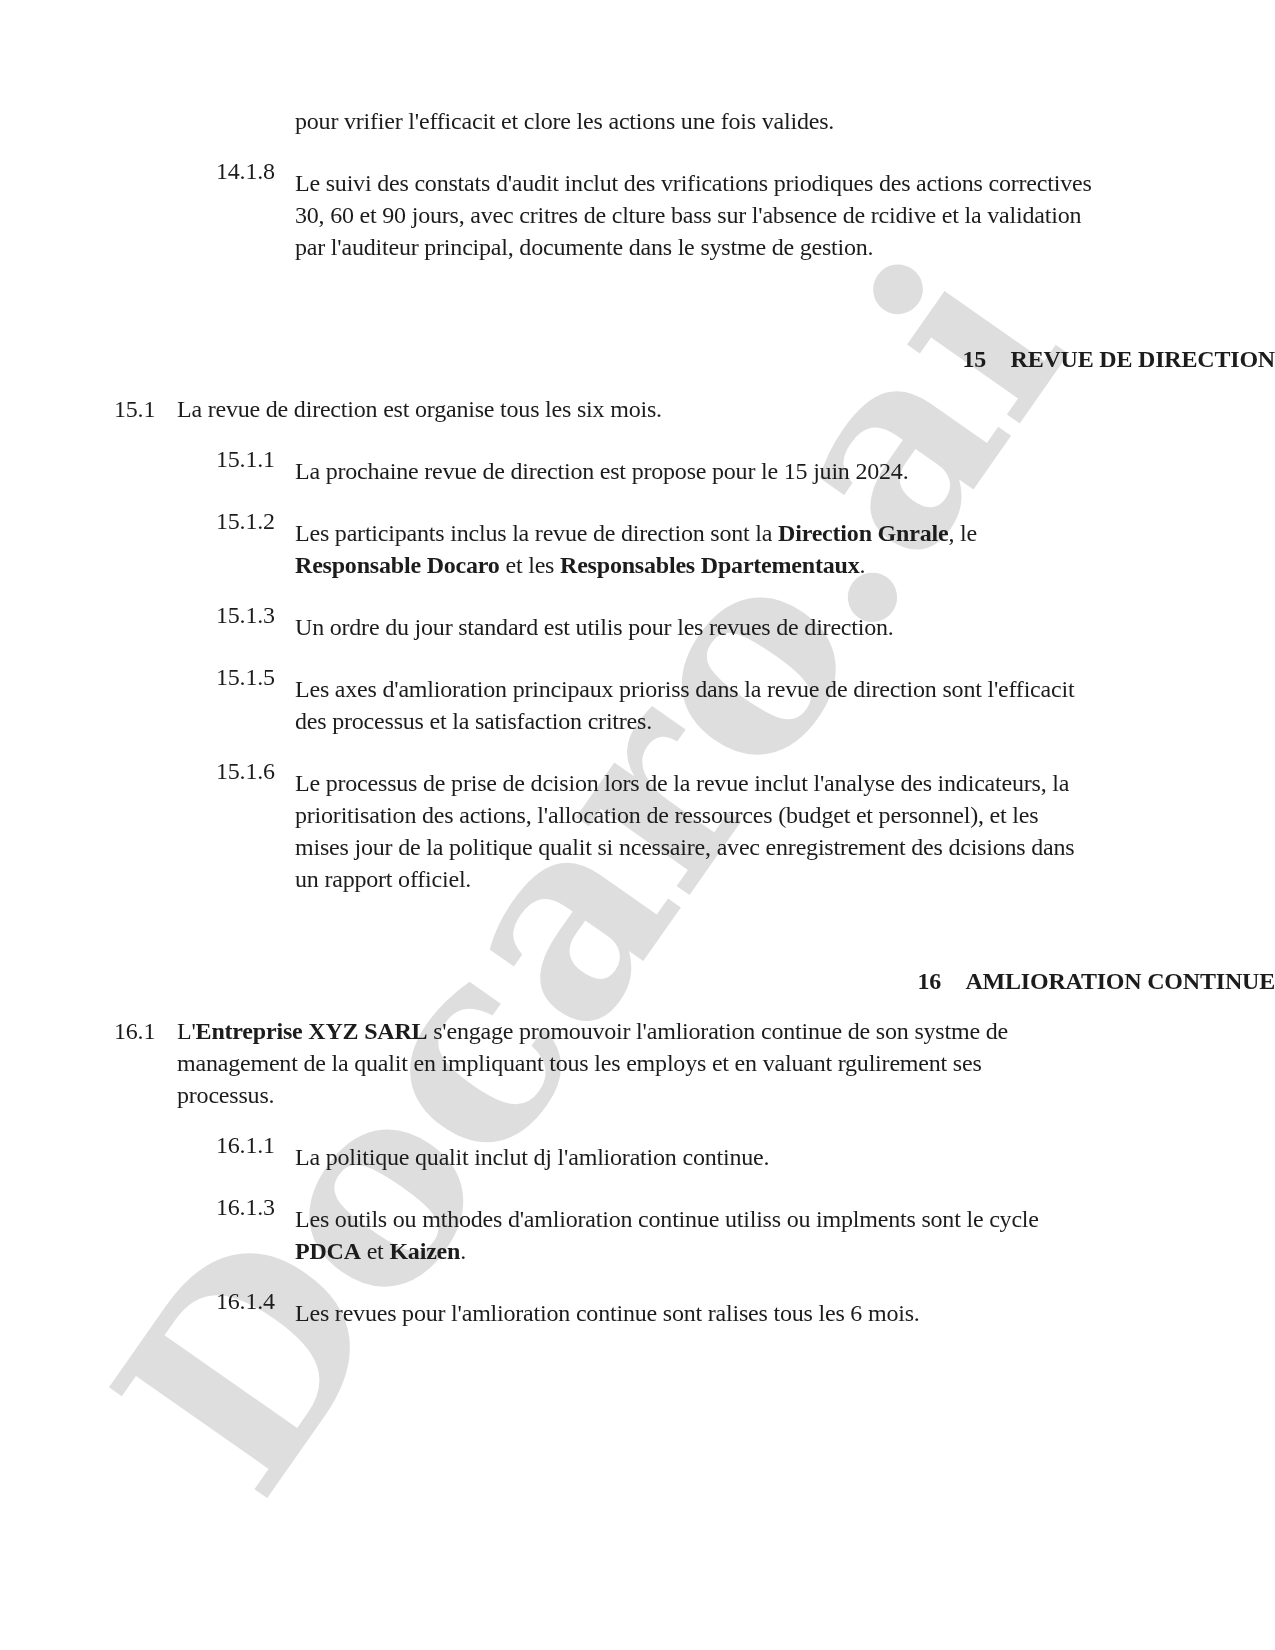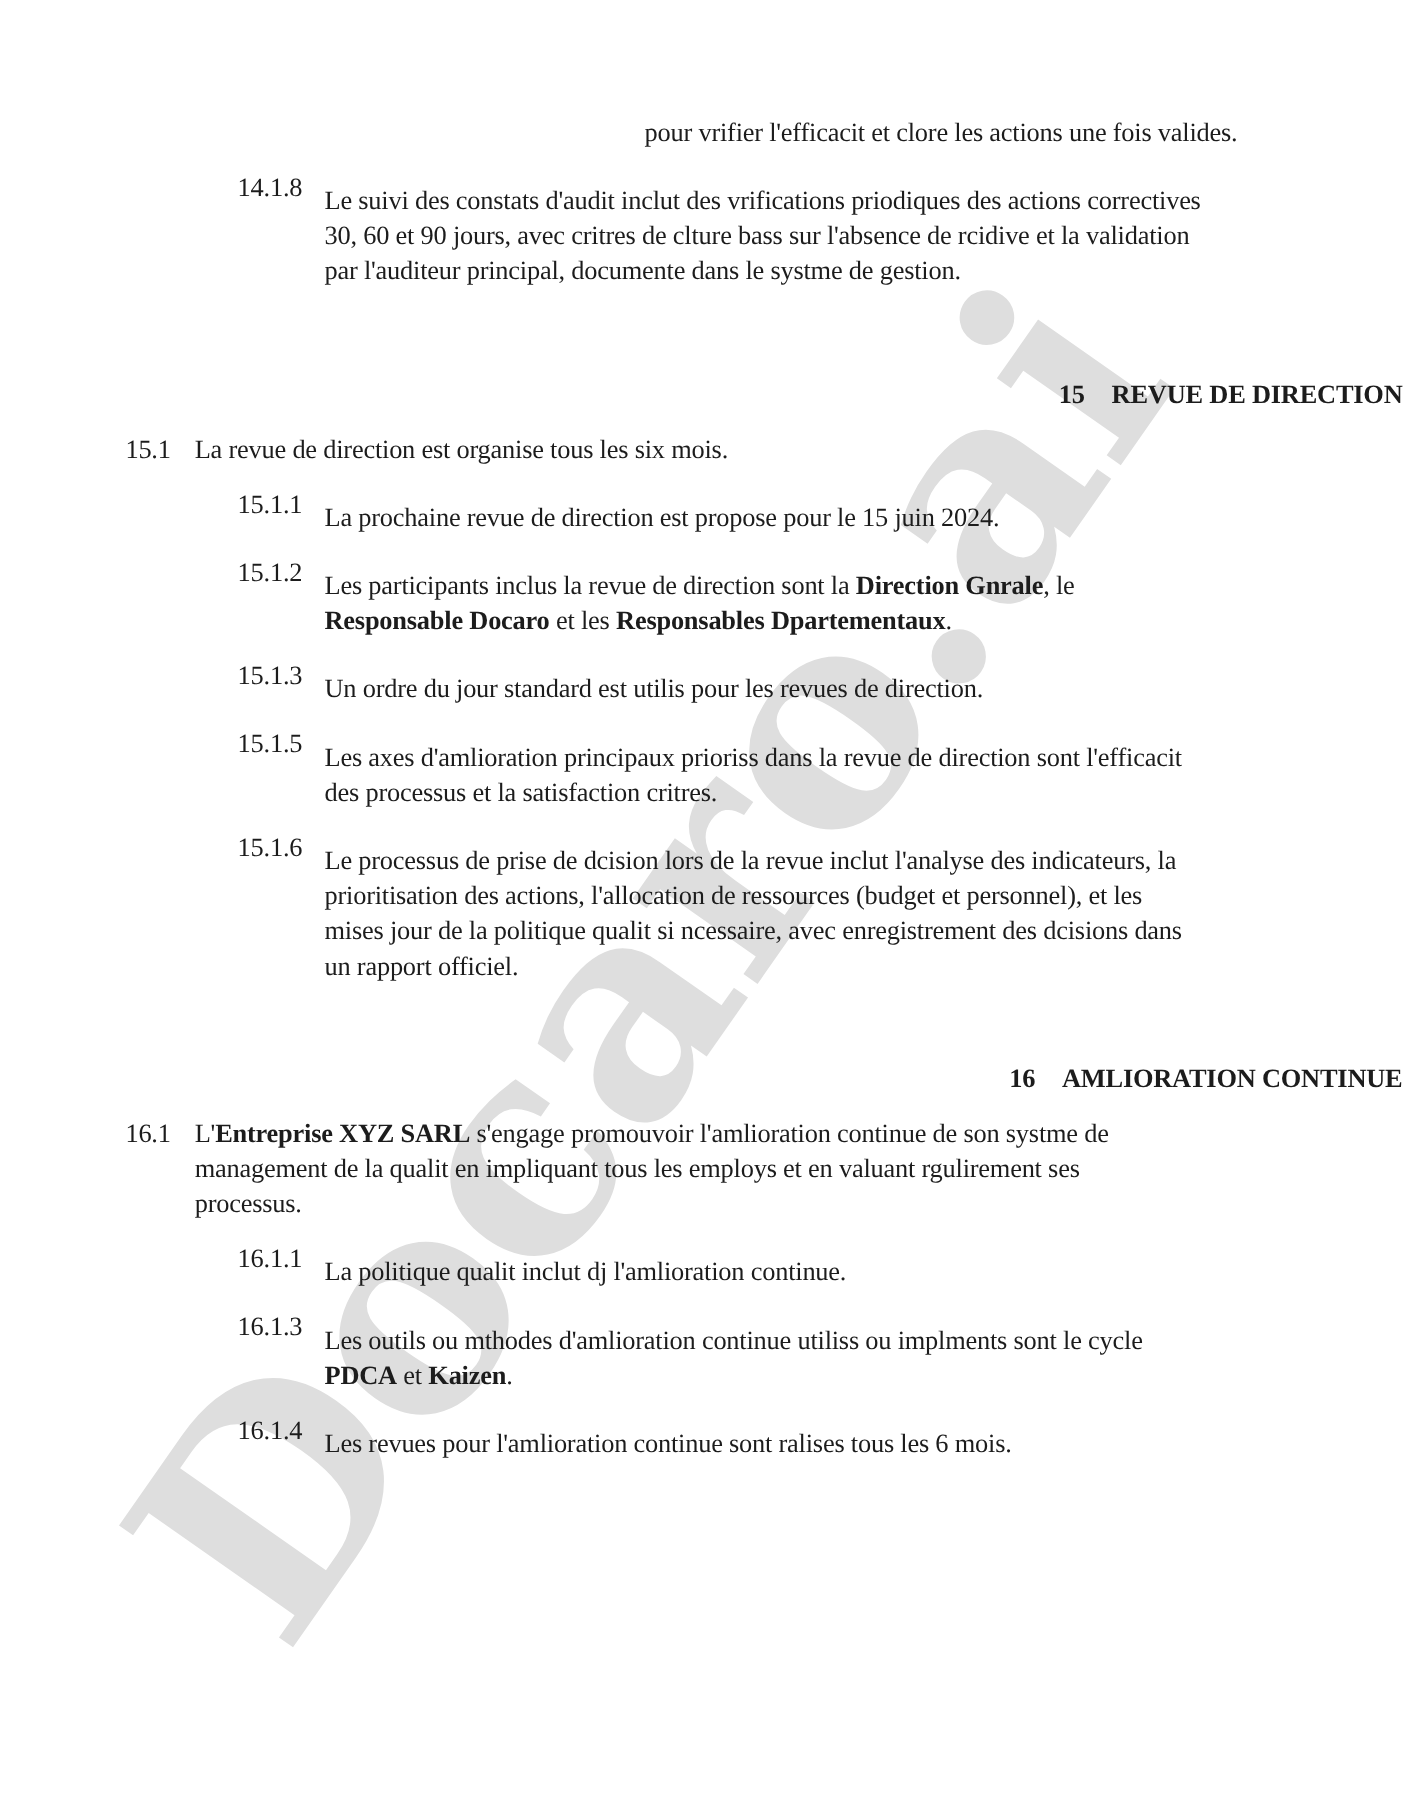--- a/index.html
+++ b/index.html
@@ -25,21 +25,21 @@
   p { margin: 0; }
   .txt { white-space: pre-line; }
   .clause { display: flex; align-items: flex-start; margin: 0 0 18px 0; }
   .clause .num { flex: 0 0 auto; }
   .lvl1 { margin-left: 114px; }
   .lvl1 .num { width: 63px; }
   .lvl1 .txt { max-width: 917px; }
   .lvl2 { margin-left: 216px; }
   .lvl2 .num { width: 79px; }
   .lvl2 .txt { max-width: 830px; margin-top: 12px; }
-  .cont { margin: 0 0 18px 295px; max-width: 830px; text-align: right; }
+  .cont { margin: 0 0 18px 295px; max-width: 830px; }
   .h2 { display: flex; font-weight: 700; margin: 0 0 18px 160px; justify-content: flex-end; }
   .h2 .num { width: 48px; flex: 0 0 auto; }
   .gap-section { margin-bottom: 80px; }
   .gap-section2 { margin-bottom: 70px; }
 </style>
 </head>
 <body>
 
 <div class="watermark">Docaro.ai</div>
 

